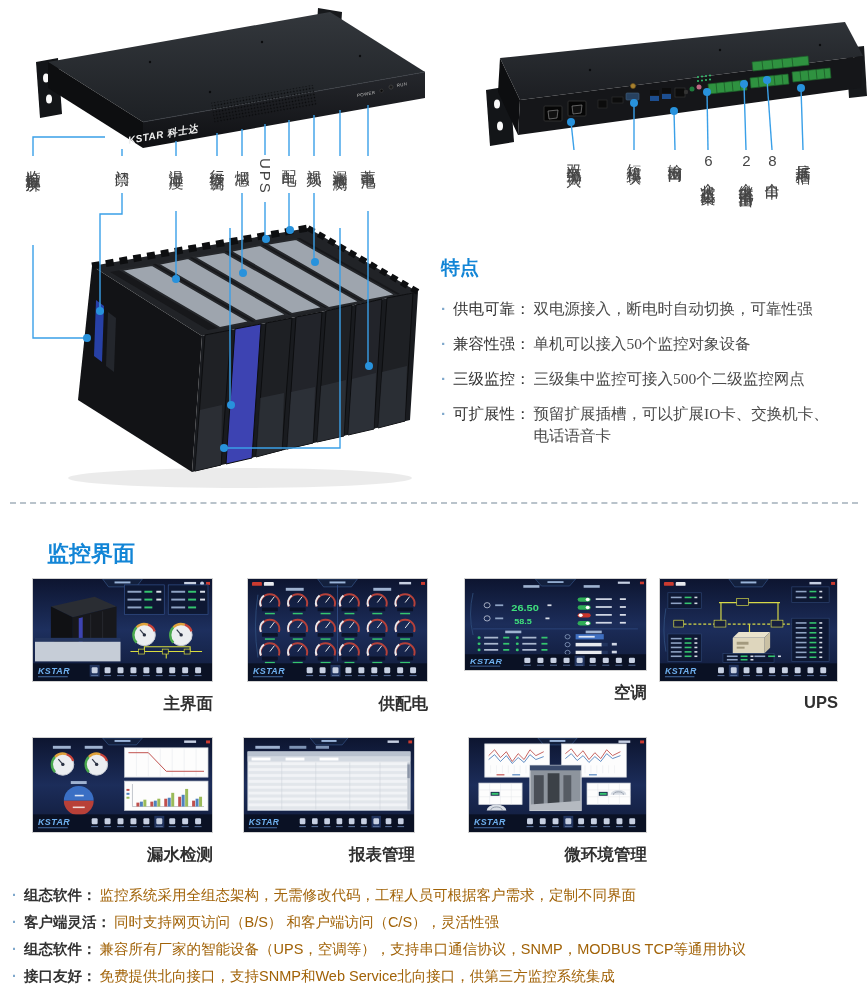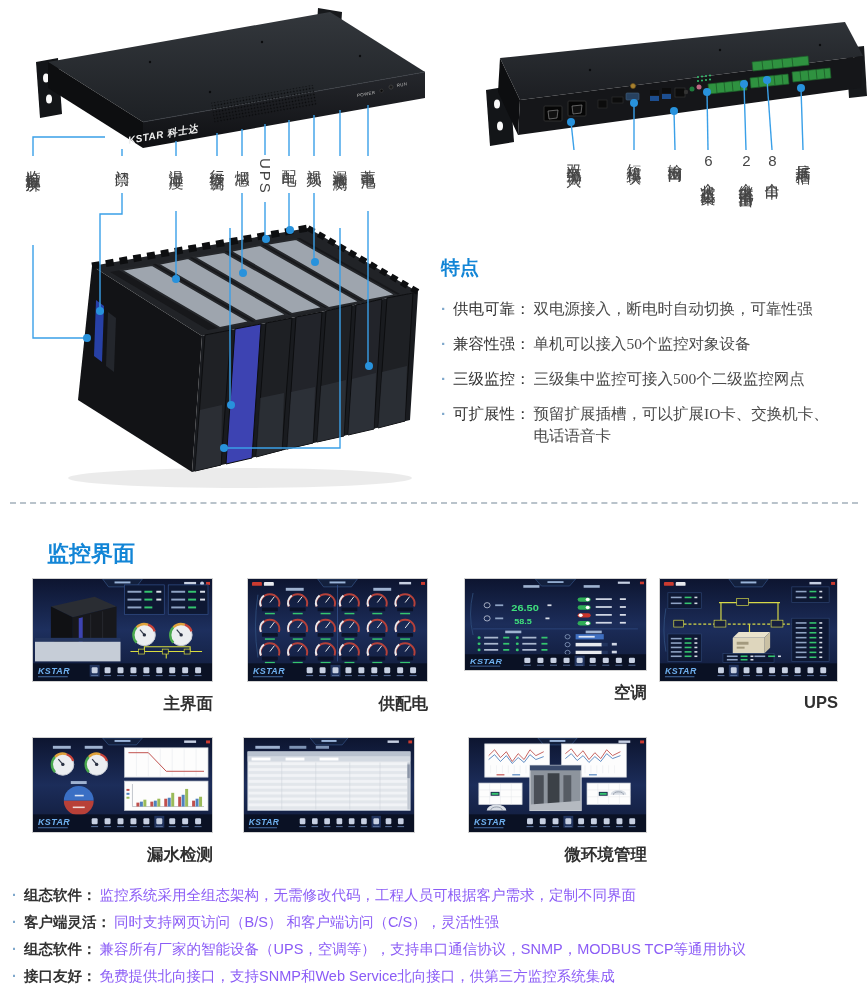--- a/index.html
+++ b/index.html
@@ -34,21 +34,21 @@
   .shot-img{width:100%;border:1px solid #d2d2d2;box-sizing:border-box;background:#101a38;}
   .shot-img svg{width:100%;height:100%;}
   .shot-cap{text-align:right;margin-top:11px;font-size:16.5px;font-weight:bold;color:#2f2f2f;}
   .tb-brand{font-style:italic;font-weight:bold;font-size:9px;fill:#6fb0ee;letter-spacing:.4px;}
   .ac-big{font-weight:bold;fill:#3fe07c;}
   
   .notes{left:0;top:882px;width:868px;}
   .note{display:flex;align-items:flex-end;padding:4px 0 4px 12px;
         font-size:14.5px;line-height:19px;}
   .note .nlabel{font-weight:bold;color:#323232;white-space:nowrap;margin-right:3px;}
-  .note .ntext{color:#8b5cf6;}
+  .note .ntext{color:#a16207;}
 </style>
 </head>
 <body>
 
 <div class="page">
 
   <section class="fig-front">
     <svg width="440" height="500" viewBox="0 0 440 500">
       <defs>
         <linearGradient id="fgrad" x1="0" y1="0" x2="0" y2="1">
@@ -855,20 +855,21 @@
             <use href="#ric" x="88" y="85"></use>
           <use href="#ric" x="101" y="85"></use>
             <use href="#ric" x="114" y="85"></use>
             <use href="#ric" x="127" y="85"></use>
           <use href="#ric" x="140" y="85"></use>
             <use href="#ric" x="153" y="85"></use>
             <use href="#ric" x="166" y="85"></use>
         </g>
       </svg>
     </div>
+    <figcaption class="shot-cap">报表管理</figcaption>
   </figure>
 
   <figure class="shot" style="left:468px;top:737px;width:179px">
     <div class="shot-img" style="height:96px">
       <svg viewBox="0 0 180 96" preserveAspectRatio="none">
         <defs>
           <linearGradient id="g7" x1="0" y1="0" x2="0" y2="1">
             <stop offset="0" stop-color="#0d1530"></stop>
               <stop offset="0.5" stop-color="#1c2d5a"></stop>
               <stop offset="1" stop-color="#101a38"></stop>

